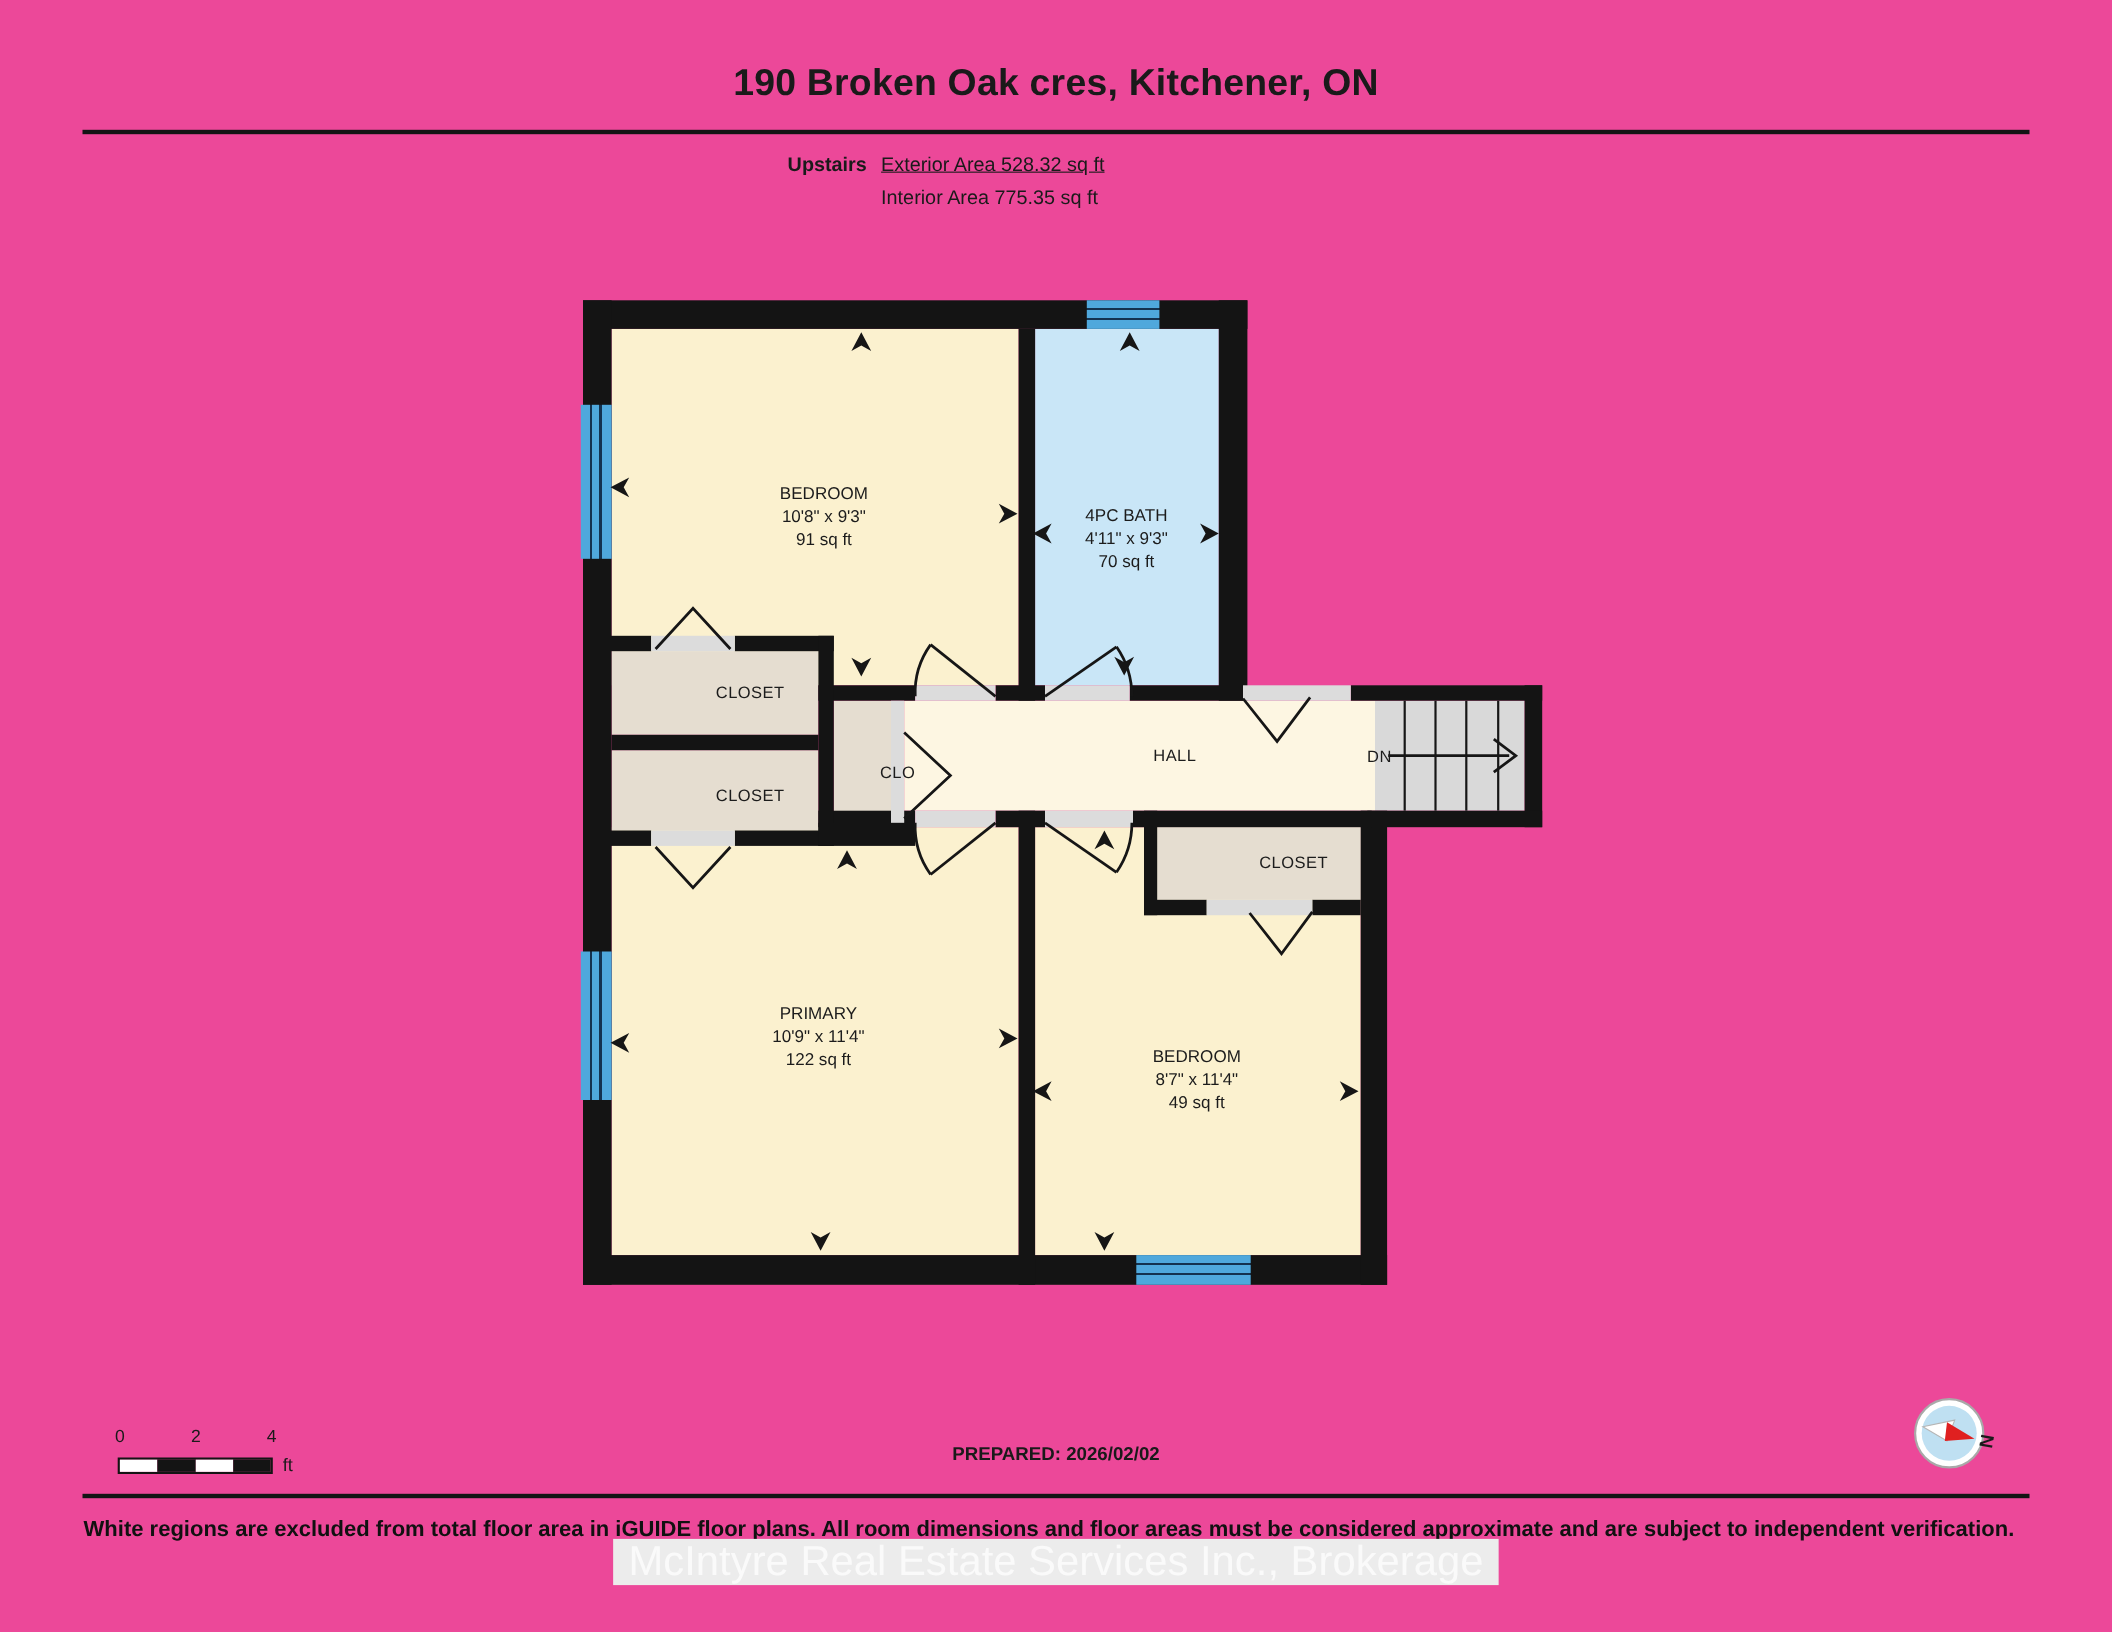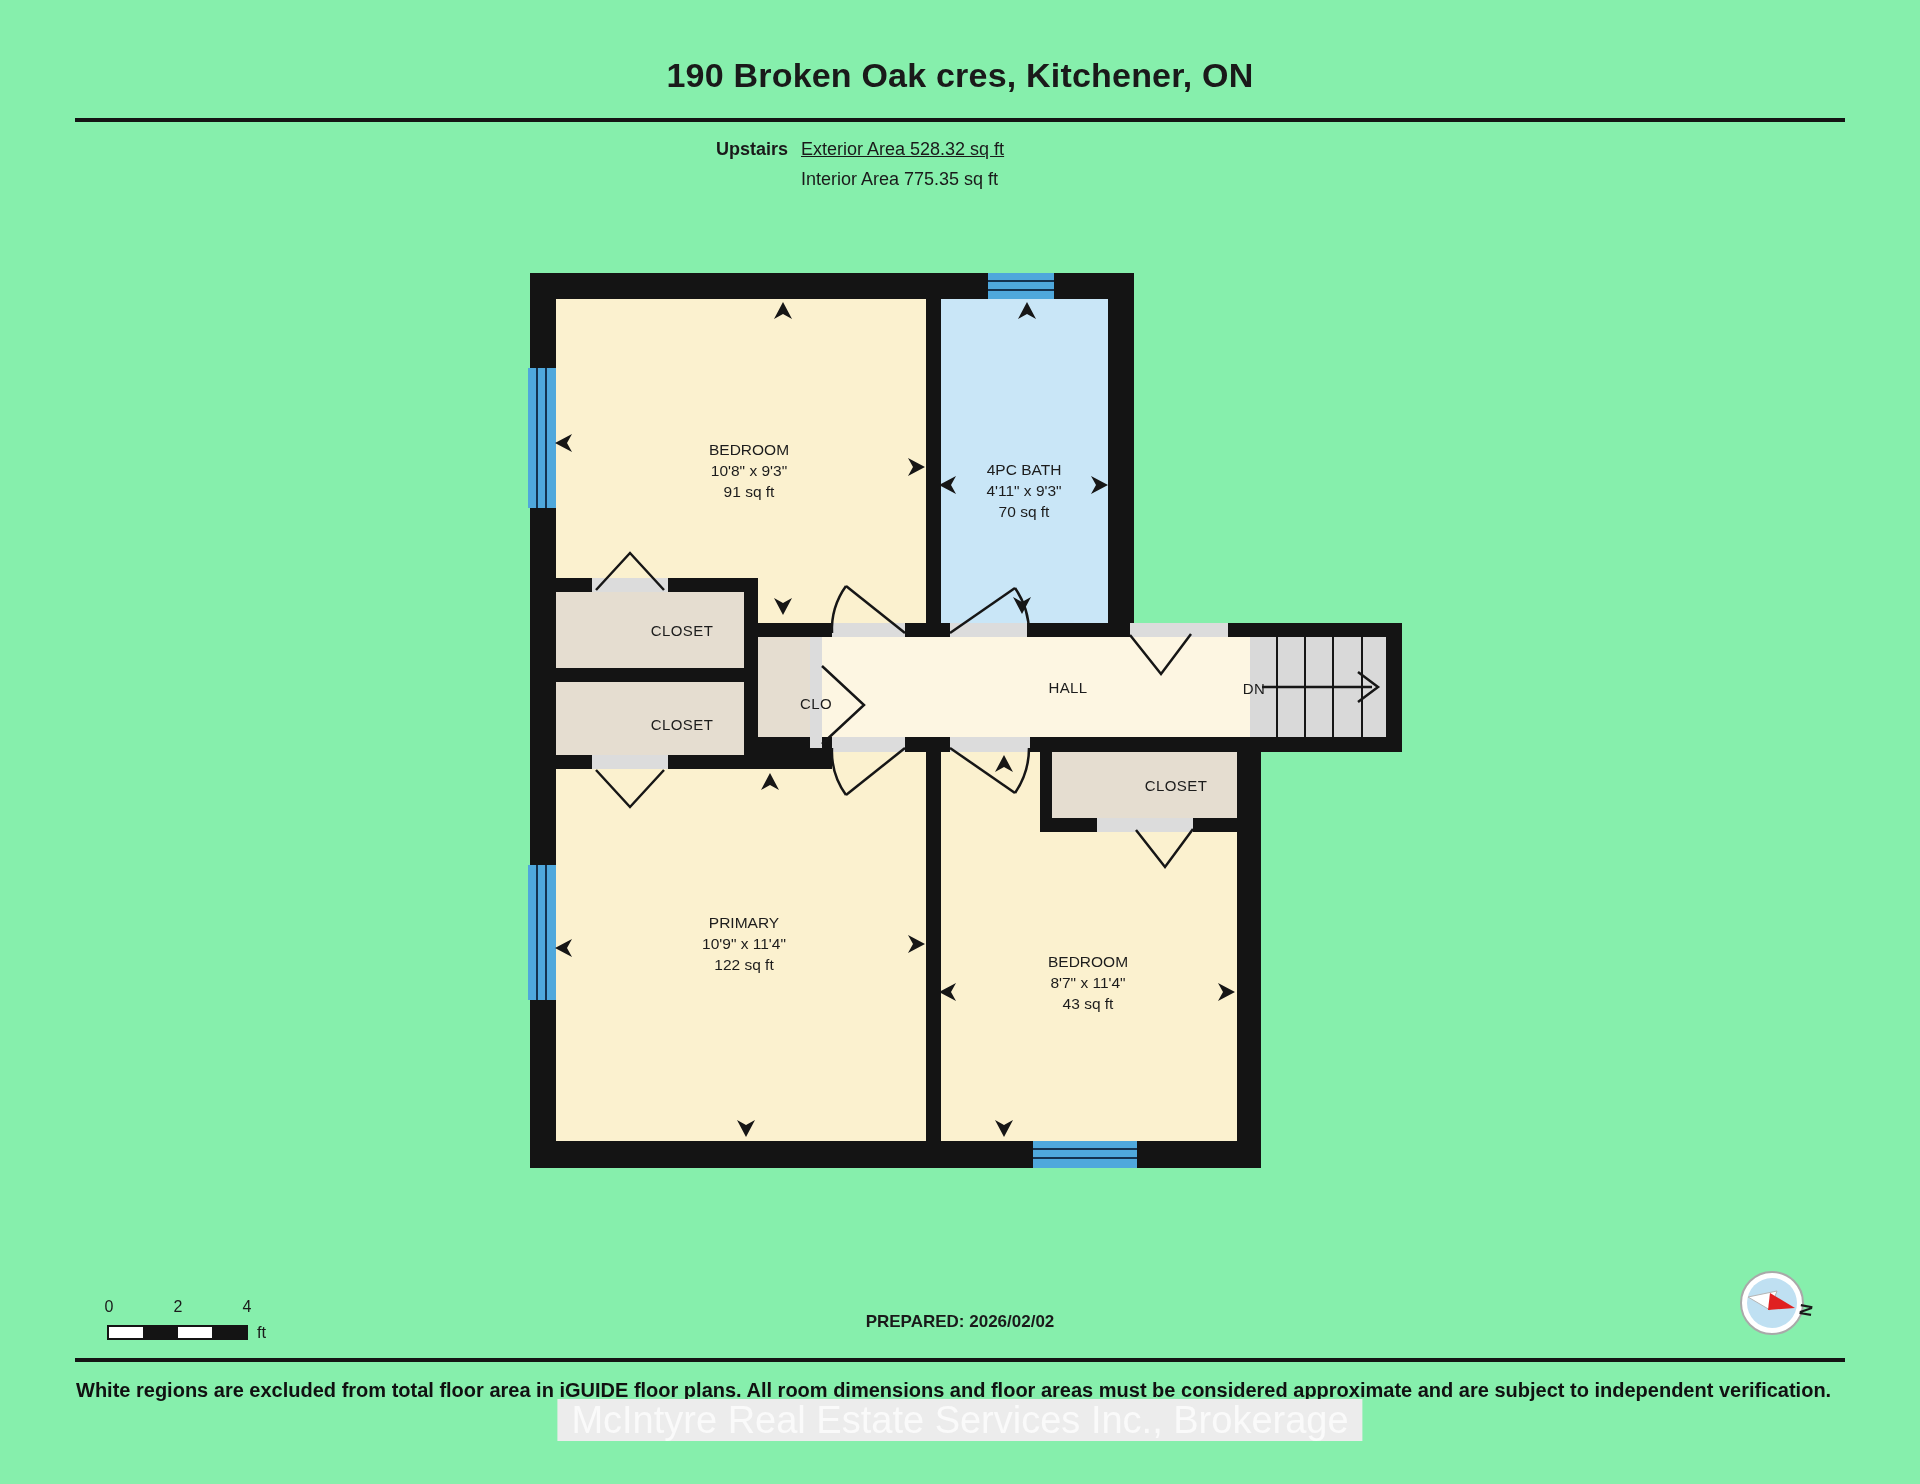--- a/index.html
+++ b/index.html
@@ -1,16 +1,16 @@
 <!DOCTYPE html>
 <html style="--wall: #141414; --room_fill: #FBF1CF; --hall_fill: #FDF6E2; --bath_fill: #C9E6F7; --closet_fill: #E5DDD0; --stairs_fill: #D9D9D9; --door_strip: #DCDCDC; --window_blue: #4FA8DC; --accent_red: #E02020;"><head>
 <meta charset="utf-8">
 <style>
   html,body{margin:0;padding:0;background:#ffffff;}
-  .page{position:relative;width:1920px;height:1484px;background:#86efac;overflow:hidden;
+  .page{position:relative;width:1920px;height:1484px;background:#ec4899;overflow:hidden;
         font-family:"Liberation Sans",sans-serif;color:#1a1a1a;}
   .abs{position:absolute;}
   
   .w{position:absolute;background:var(--wall);}
   .f{position:absolute;}
   .s{position:absolute;background:var(--door_strip);}
   .win{position:absolute;}
   .win-v{background:linear-gradient(90deg,var(--window_blue) 0 8px,#14324f 8px 10px,
          var(--window_blue) 10px 17px,#14324f 17px 19px,var(--window_blue) 19px 28px);}
   .win-h3{background:linear-gradient(180deg,var(--window_blue) 0 7px,#14324f 7px 9px,
@@ -187,21 +187,21 @@
       <span>CLOSET</span>
     </div>
     <div class="rlabel" style="left:744px;top:943px;">
       <span class="ln">PRIMARY</span>
       <span class="ln">10'9" x 11'4"</span>
       <span class="ln">122 sq ft</span>
     </div>
     <div class="rlabel" style="left:1088px;top:982px;">
       <span class="ln">BEDROOM</span>
       <span class="ln">8'7" x 11'4"</span>
-      <span class="ln">43 sq ft</span>
+      <span class="ln">49 sq ft</span>
     </div>
   </div>
 
   <div class="abs">
     <div class="tick" style="left:109px;top:1298px;">0</div>
     <div class="tick" style="left:178px;top:1298px;">2</div>
     <div class="tick" style="left:247px;top:1298px;">4</div>
     <div class="bar" style="left:107px;top:1325px;width:141px;height:15px;">
       <div style="background:#ffffff;"></div>
       <div style="background:#141414;"></div>

